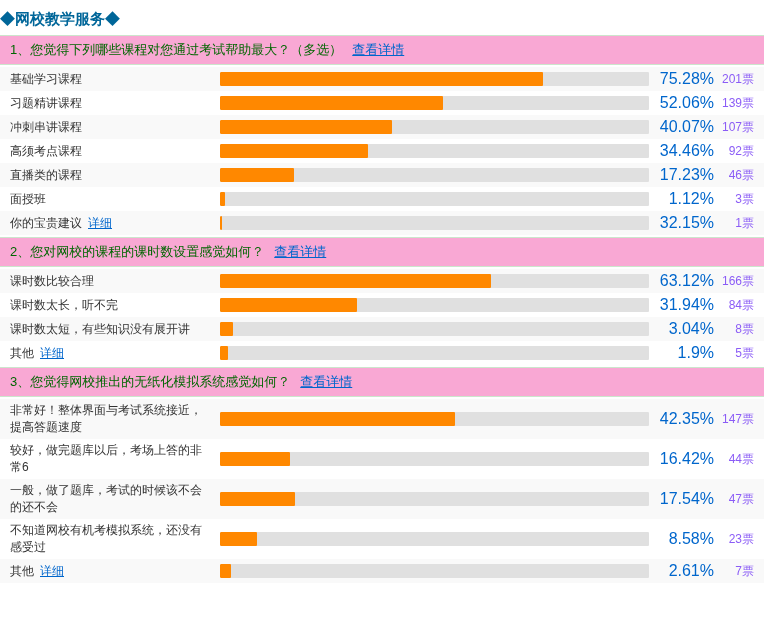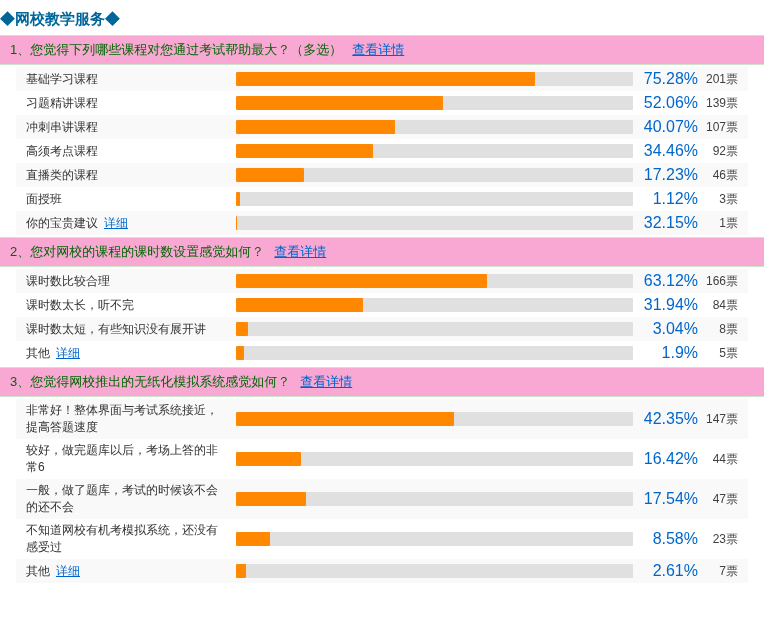--- a/index.html
+++ b/index.html
@@ -27,21 +27,21 @@
       border-bottom: 1px solid #cce5cc;
     }
     .section-header .view-detail {
       color: #0066cc;
       margin-left: 10px;
       cursor: pointer;
       text-decoration: underline;
     }
     .data-table {
       width: 100%;
-      padding: 2px 16px;
+      padding: 2px 0;
     }
     .data-row {
       display: flex;
       align-items: center;
       padding: 3px 10px;
       min-height: 24px;
     }
     .data-row:nth-child(odd) {
       background: #f9f9f9;
     }
@@ -73,21 +73,21 @@
     }
     .row-percent {
       width: 55px;
       text-align: right;
       color: #0066cc;
       font-size: 16px;
     }
     .row-votes {
       width: 40px;
       text-align: right;
-      color: #404040;
+      color: #8b5cf6;
       font-size: 12px;
     }
   </style>
 </head>
 <body>
 
 <div class="page-title">◆网校教学服务◆</div>
 
 <div id="app">
     <div class="section-header"><span>1、您觉得下列哪些课程对您通过考试帮助最大？（多选）</span><span class="view-detail">查看详情</span></div>

